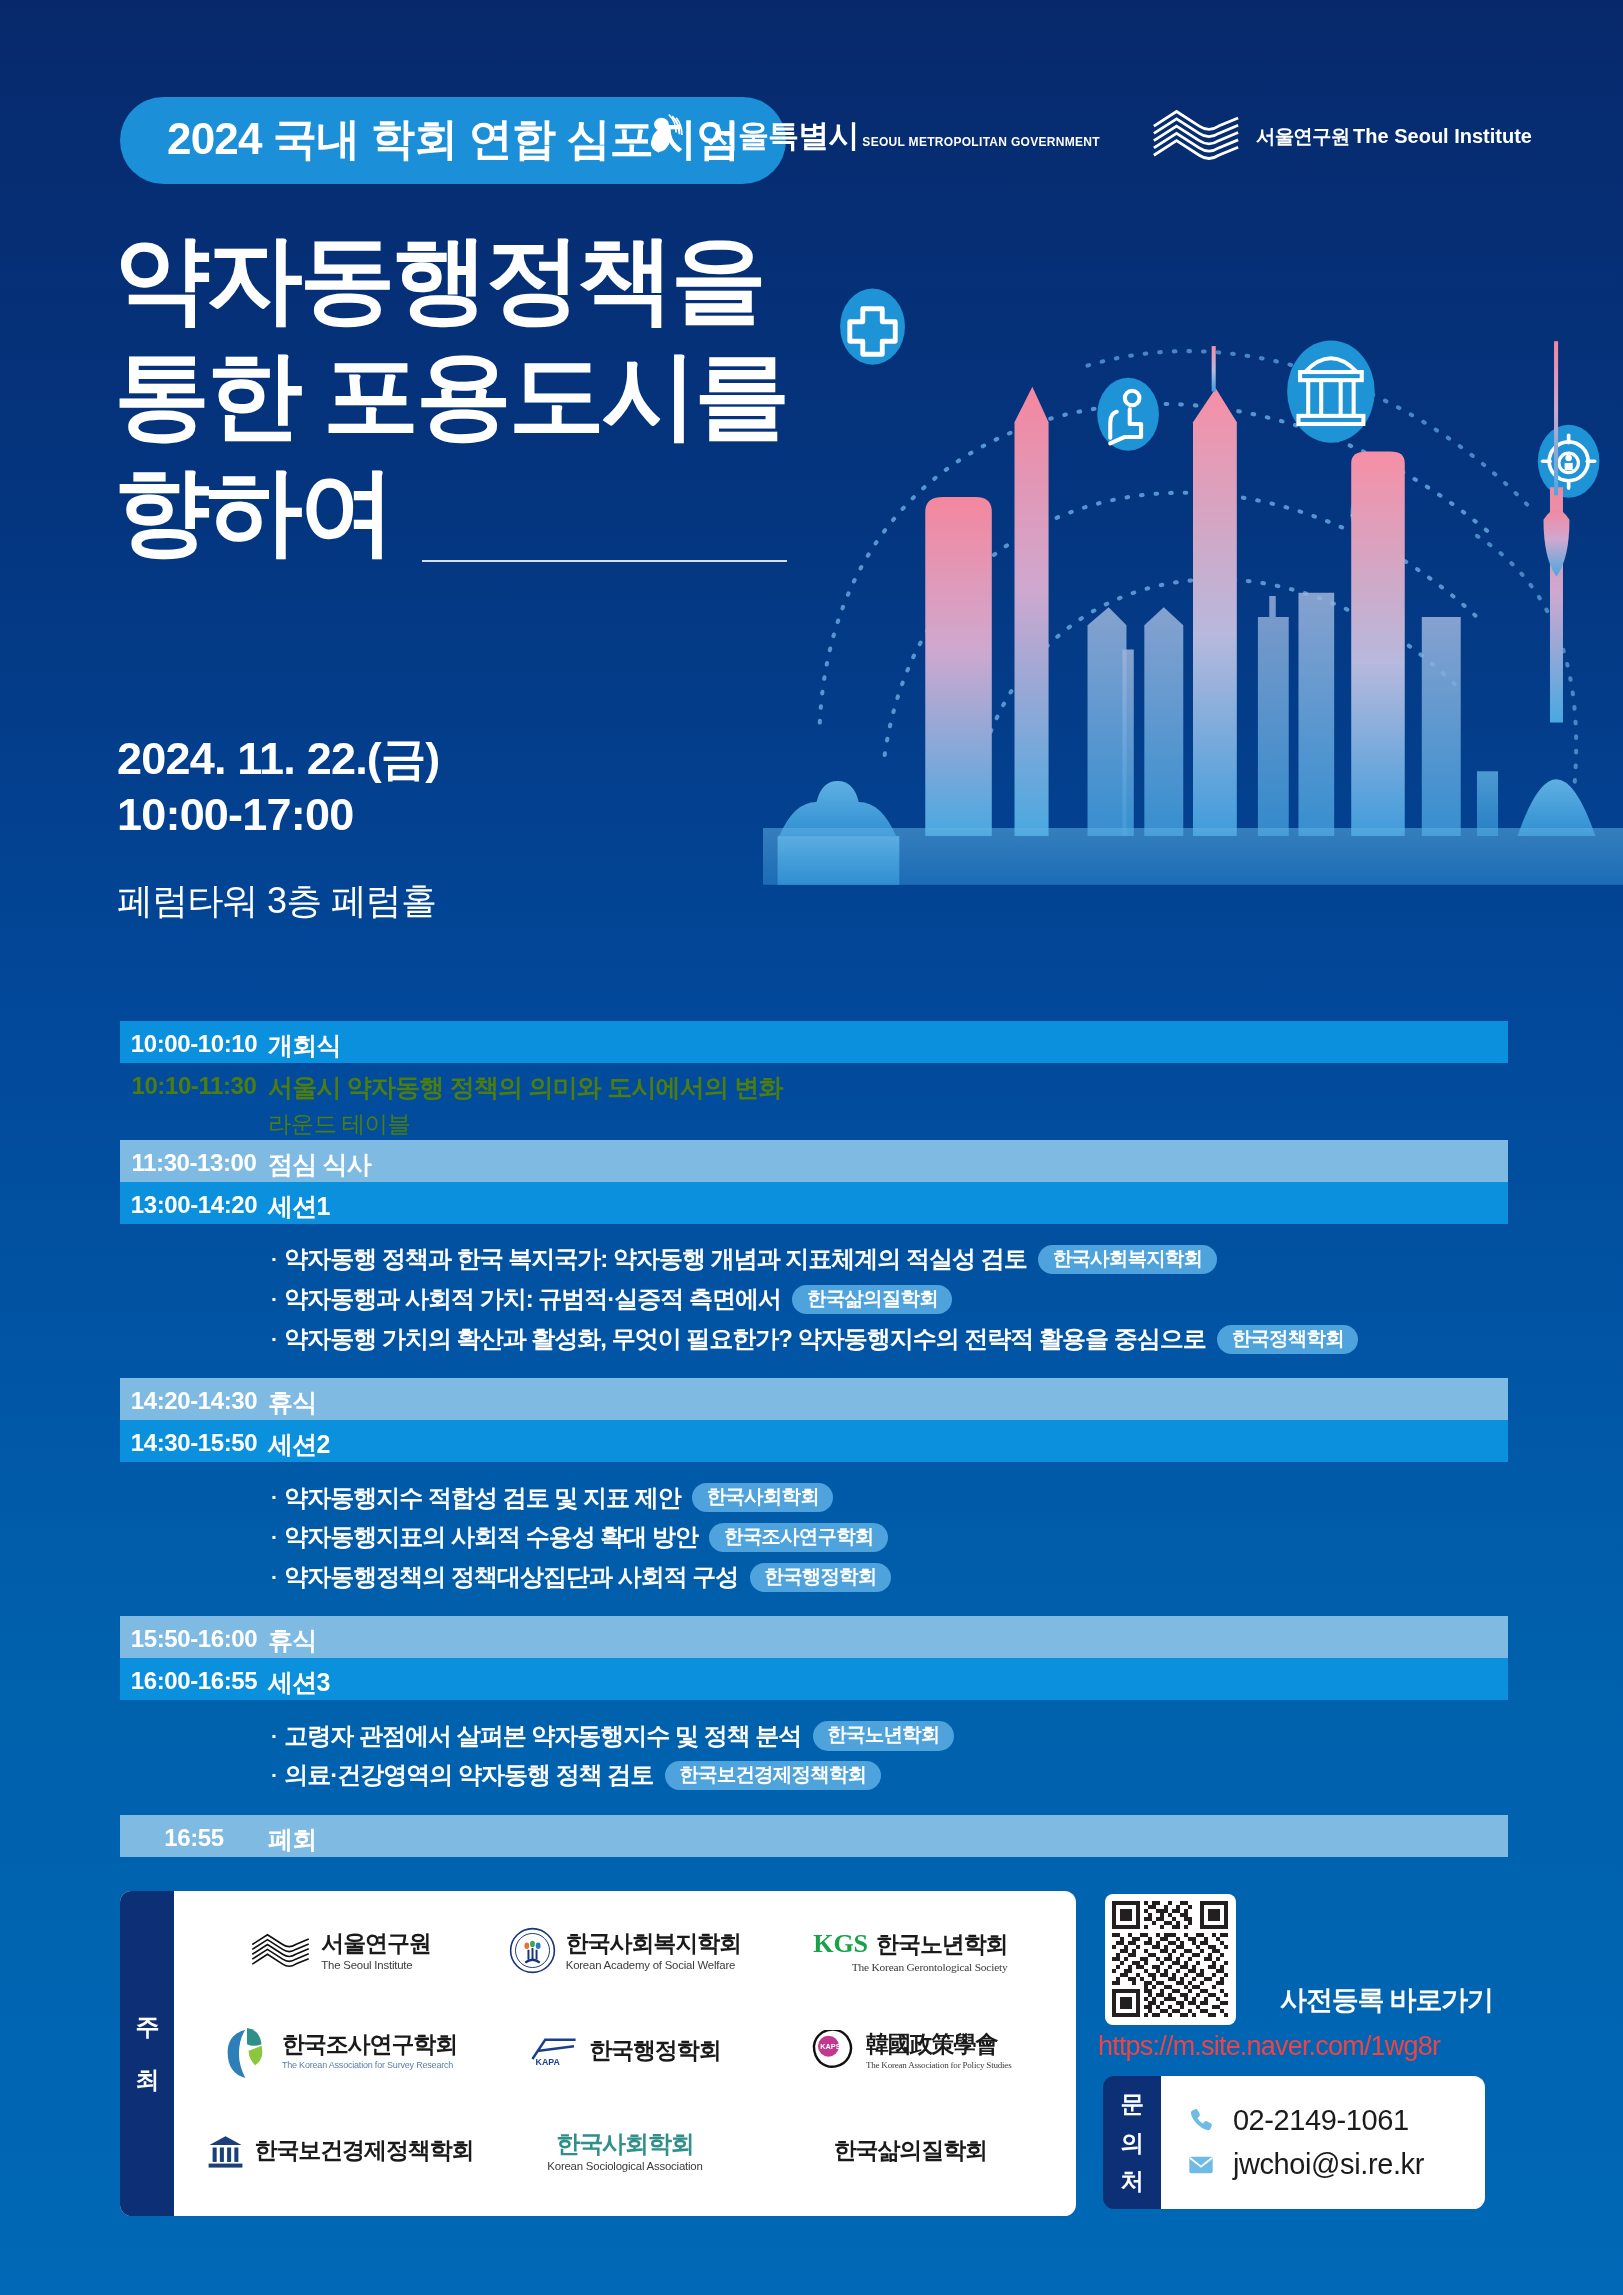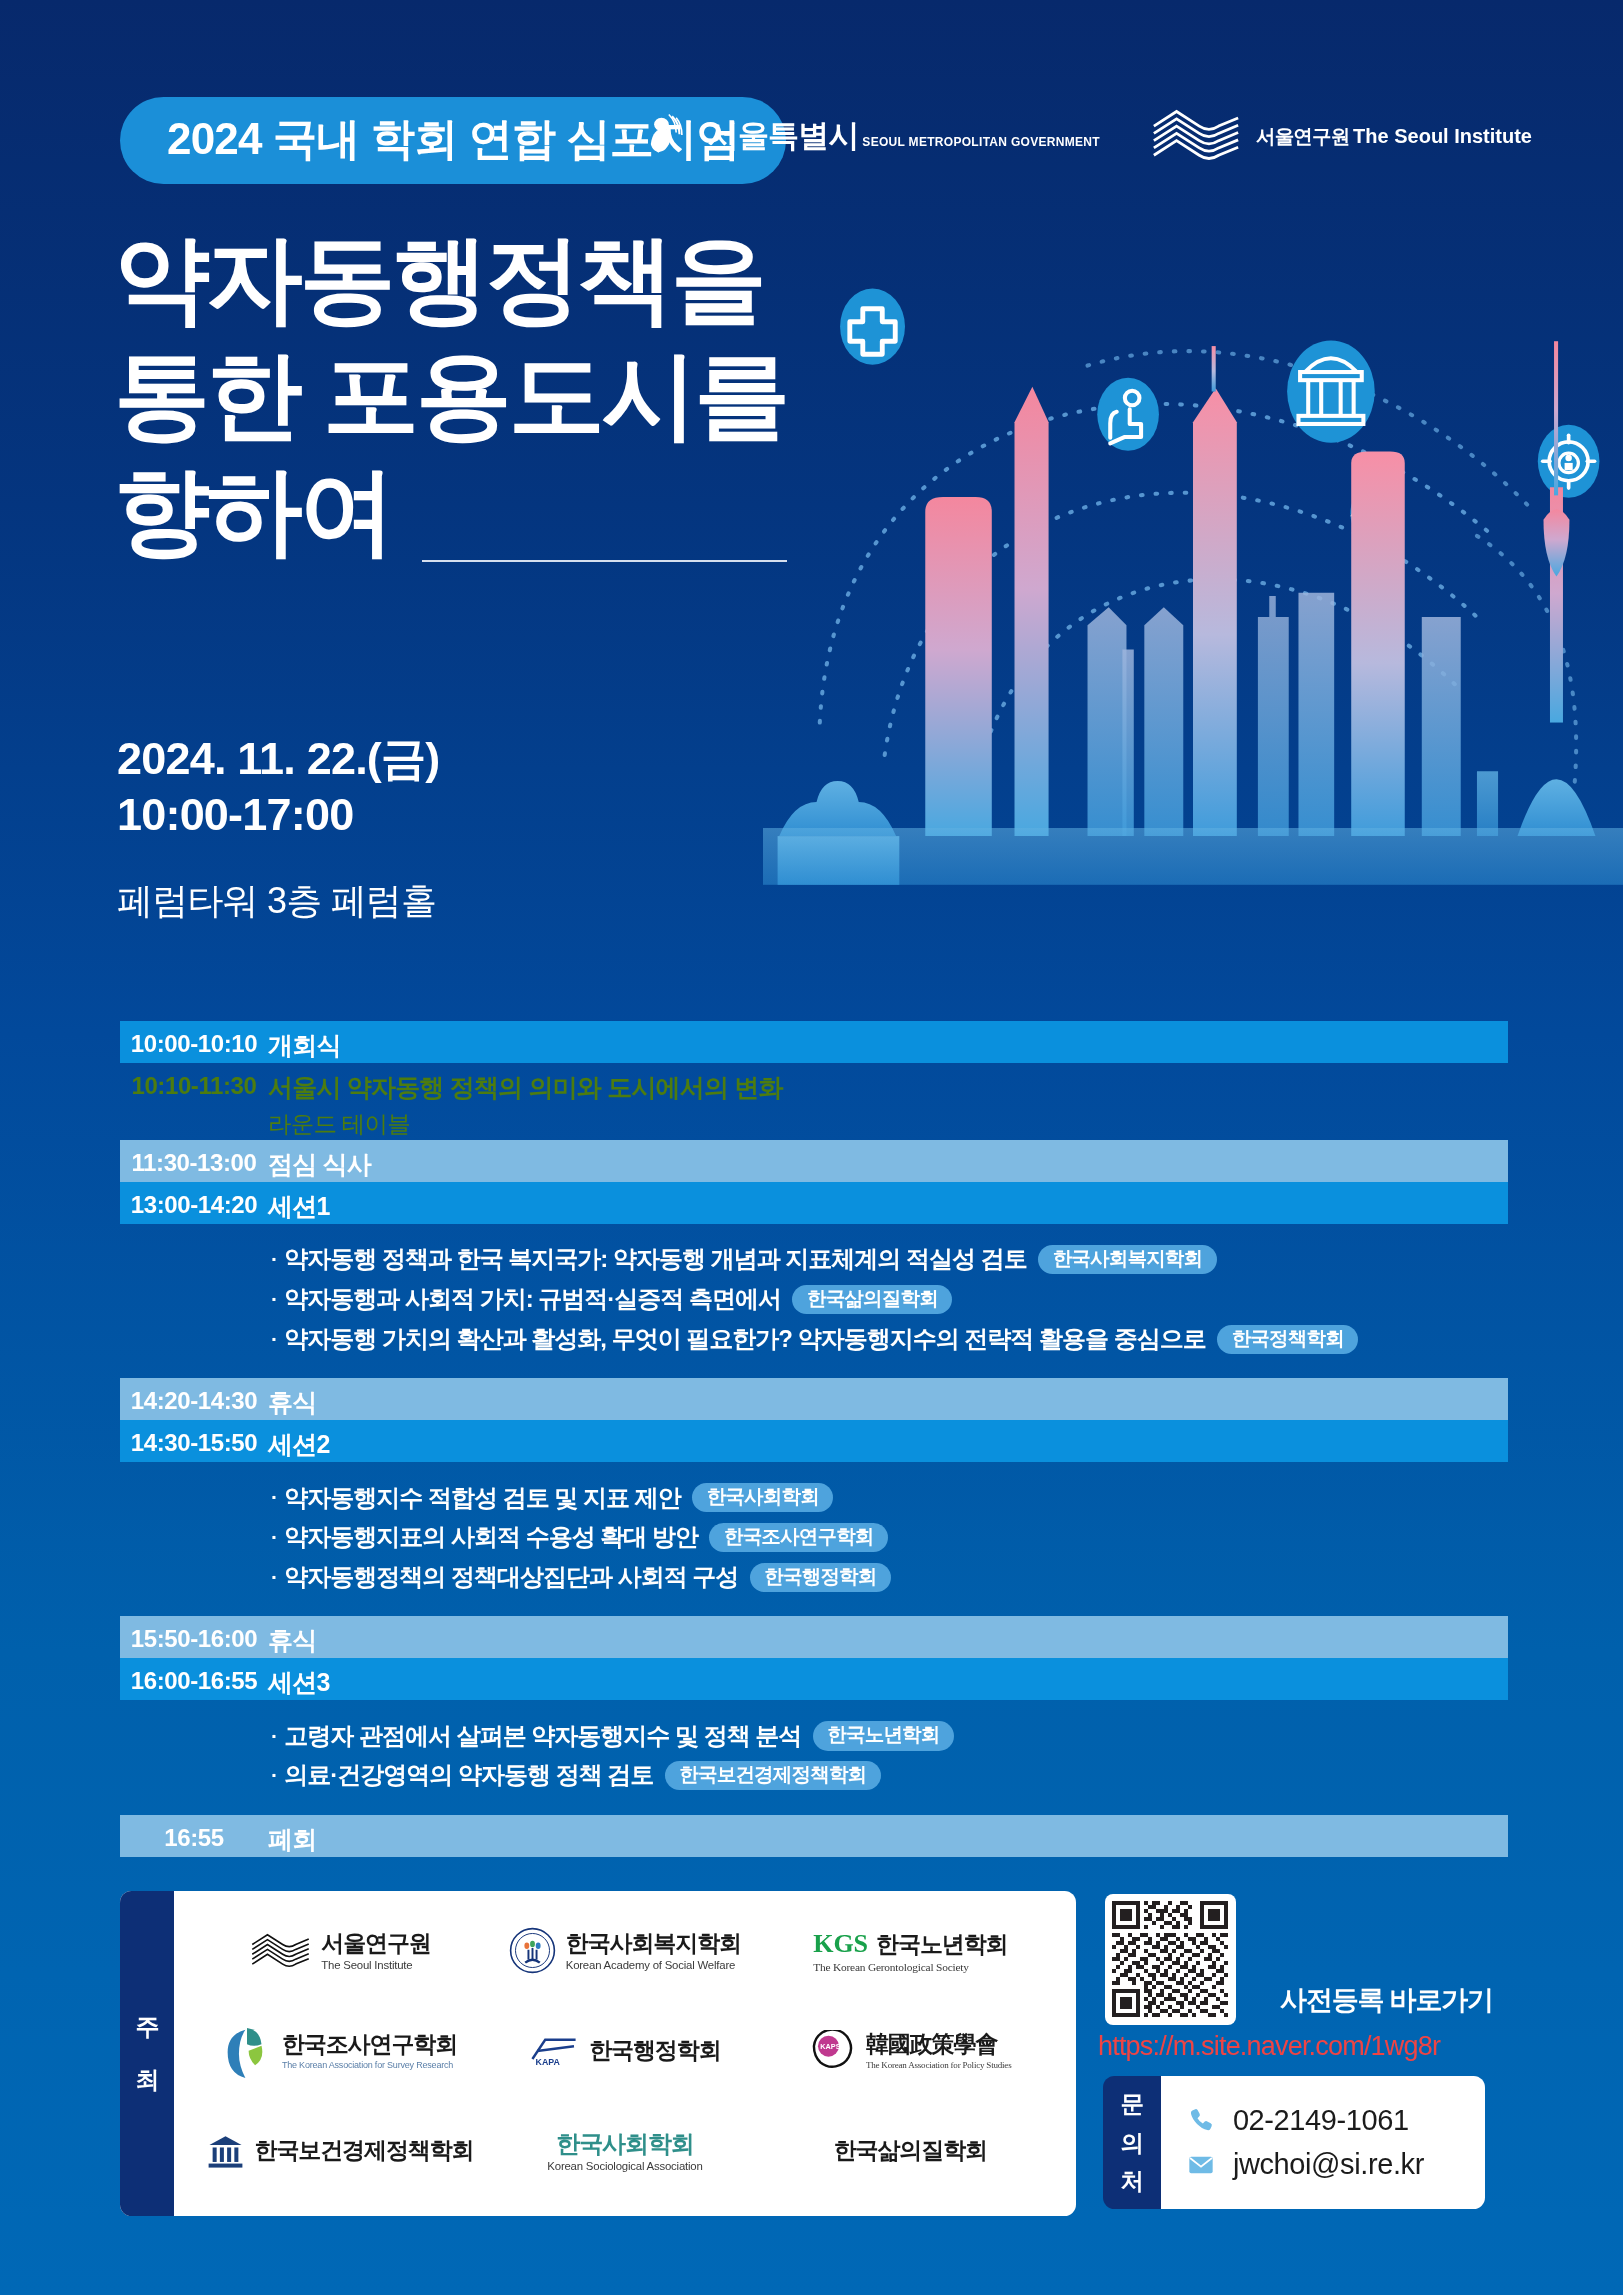--- a/index.html
+++ b/index.html
@@ -397,21 +397,21 @@
             <path d="M24 28 v12 M29 26 v14 M34 28 v12" stroke="#16357a" stroke-width="2.4"></path>
           </svg>
         </span>
         <span class="names">
           <span class="o-kr">한국사회복지학회</span>
           <span class="o-en">Korean Academy of Social Welfare</span>
         </span>
       </div>
 
       <div class="org">
-        <span class="names center" style="align-items:flex-start;">
+        <span class="names center" style="align-items:flex-end;">
           <span style="display:flex;align-items:baseline;gap:8px;">
             <span style="font-size:26px;font-weight:700;color:#19a14b;font-family:'Liberation Serif',serif;">KGS</span>
             <span class="o-kr">한국노년학회</span>
           </span>
           <span class="o-en" style="font-family:'Liberation Serif',serif;">The Korean Gerontological Society</span>
         </span>
       </div>
 
       <div class="org">
         <span class="mark">

